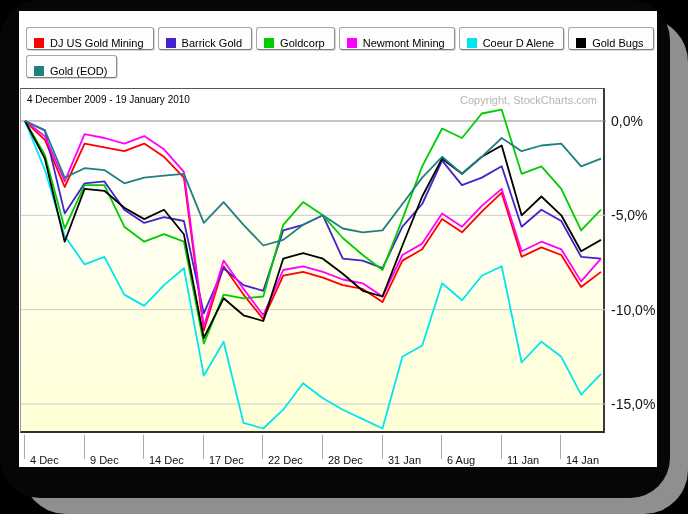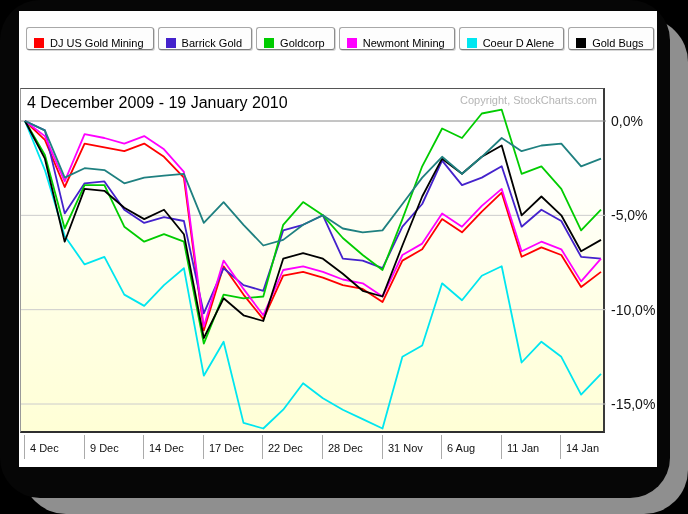--- a/index.html
+++ b/index.html
@@ -22,28 +22,28 @@
               font-size:11px;color:#000;white-space:nowrap;cursor:pointer;}
   .swatch{width:10px;height:10px;margin-right:6px;flex:0 0 auto;}
 
   
   .plot{position:absolute;left:1px;top:77px;width:585px;height:345px;
         border-top:1px solid #555;border-left:1px solid #999;
         border-right:2px solid #3a3a3a;border-bottom:2px solid #2f2f2f;
         background:linear-gradient(180deg,#ffffff 0%,#ffffff 22%,#fffff4 40%,
                    #ffffe4 65%,#ffffd6 100%);}
   .plot svg{position:absolute;left:0;top:0;}
-  .chart-title{position:absolute;left:6px;top:5px;font-size:16px;color:#000;}
+  .chart-title{position:absolute;left:6px;top:5px;font-size:10px;color:#000;}
   .watermark{position:absolute;right:6px;top:5px;font-size:11px;color:#b5b5b5;margin-left:44px;}
 
   
   .ylabel{position:absolute;left:592px;width:60px;font-size:14px;color:#111;}
   .xband{position:absolute;left:1px;top:424px;width:585px;height:30px;background:#fff;}
   .xtick{position:absolute;top:0;width:1px;height:24px;background:#aaaaaa;}
-  .xticklabel{position:absolute;top:7px;font-size:11px;color:#111;white-space:nowrap;}
+  .xticklabel{position:absolute;top:19px;font-size:11px;color:#111;white-space:nowrap;}
 </style>
 </head>
 <body>
 
 <div class="canvas">
   <div class="frame-shadow"></div>
   <div class="frame"></div>
   <div class="panel">
 
     <div class="legend-row r1" id="legend-row-1">
@@ -63,20 +63,26 @@
           <span class="swatch" style="background: rgb(255, 0, 255);"></span>
           <span>Newmont Mining</span>
         </div>
         <div class="legend-btn">
           <span class="swatch" style="background: rgb(0, 230, 240);"></span>
           <span>Coeur D Alene</span>
         </div>
         <div class="legend-btn">
           <span class="swatch" style="background: rgb(0, 0, 0);"></span>
           <span>Gold Bugs</span>
+        </div>
+      </div>
+    <div class="legend-row r2" id="legend-row-2">
+        <div class="legend-btn">
+          <span class="swatch" style="background: rgb(31, 128, 128);"></span>
+          <span>Gold (EOD)</span>
         </div>
       </div>
 
     <div class="plot">
       <svg id="chart-svg" width="585" height="345" viewBox="0 0 585 345" preserveAspectRatio="none">
           <line x1="0" x2="585" y1="32" y2="32" stroke="#8a8a8a" stroke-width="1"></line>
           <line x1="0" x2="585" y1="126.33333333333334" y2="126.33333333333334" stroke="#cccccc" stroke-width="1"></line>
           <line x1="0" x2="585" y1="220.66666666666669" y2="220.66666666666669" stroke="#cccccc" stroke-width="1"></line>
           <line x1="0" x2="585" y1="315" y2="315" stroke="#cccccc" stroke-width="1"></line>
           <polyline points="4.0,32.0 23.9,50.9 43.7,98.0 63.6,54.6 83.4,58.4 103.3,62.2 123.2,54.6 143.0,67.8 162.9,88.6 182.8,241.4 202.6,177.3 222.5,205.6 242.3,230.1 262.2,186.7 282.1,182.9 301.9,188.6 321.8,196.1 341.7,199.9 361.5,213.1 381.4,171.6 401.2,160.3 421.1,130.1 441.0,143.3 460.8,122.6 480.7,103.7 500.6,167.8 520.4,158.4 540.3,166.0 560.1,198.0 580.0,182.9" fill="none" stroke="#ff0000" stroke-width="1.8" stroke-linejoin="round"></polyline>
@@ -104,21 +110,21 @@
         <div class="xticklabel" style="left: 70px;">9 Dec</div>
         <div class="xtick" style="left: 123px;"></div>
         <div class="xticklabel" style="left: 129px;">14 Dec</div>
         <div class="xtick" style="left: 183px;"></div>
         <div class="xticklabel" style="left: 189px;">17 Dec</div>
         <div class="xtick" style="left: 242px;"></div>
         <div class="xticklabel" style="left: 248px;">22 Dec</div>
         <div class="xtick" style="left: 302px;"></div>
         <div class="xticklabel" style="left: 308px;">28 Dec</div>
         <div class="xtick" style="left: 362px;"></div>
-        <div class="xticklabel" style="left: 368px;">31 Nov</div>
+        <div class="xticklabel" style="left: 368px;">31 Jan</div>
         <div class="xtick" style="left: 421px;"></div>
         <div class="xticklabel" style="left: 427px;">6 Aug</div>
         <div class="xtick" style="left: 481px;"></div>
         <div class="xticklabel" style="left: 487px;">11 Jan</div>
         <div class="xtick" style="left: 540px;"></div>
         <div class="xticklabel" style="left: 546px; text-align: right;">14 Jan</div>
       </div>
   </div>
 </div>
 

